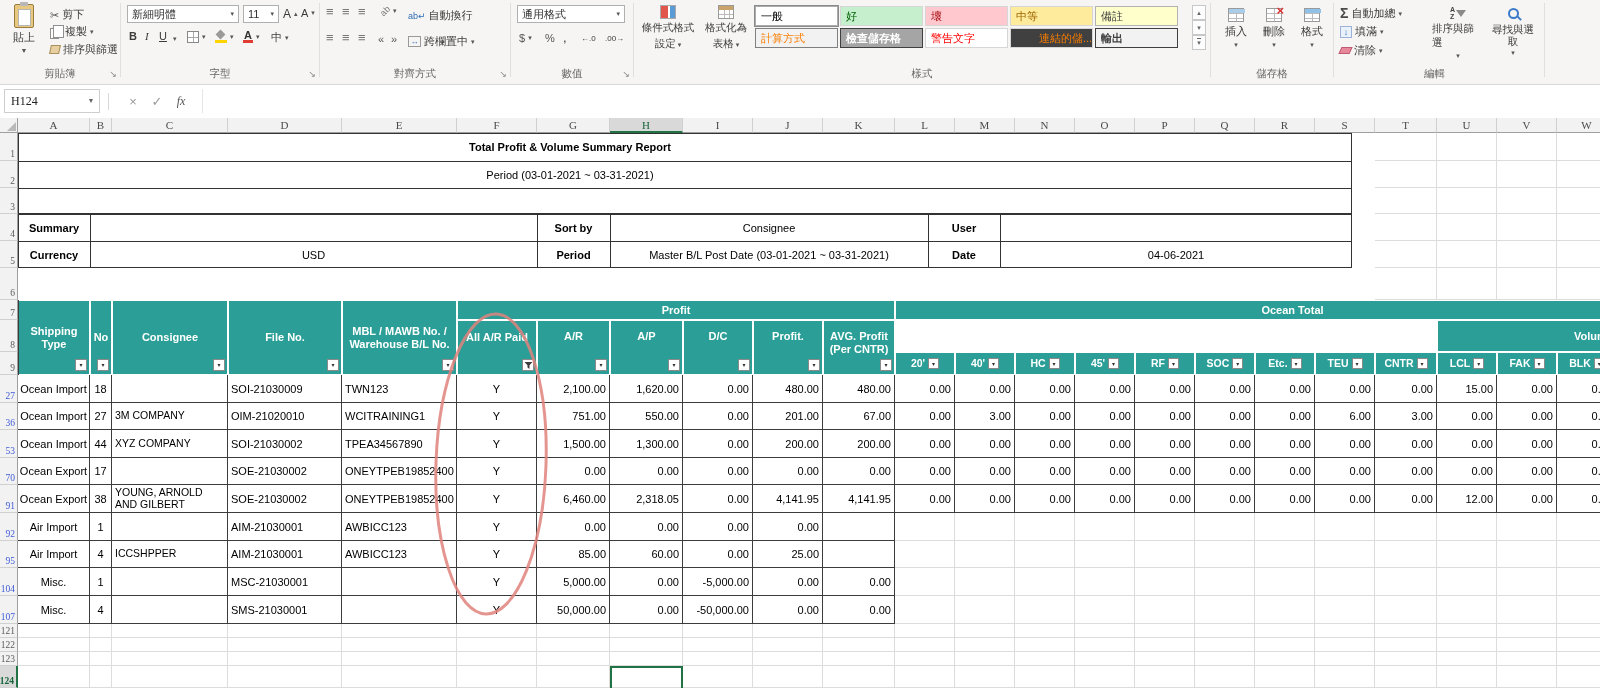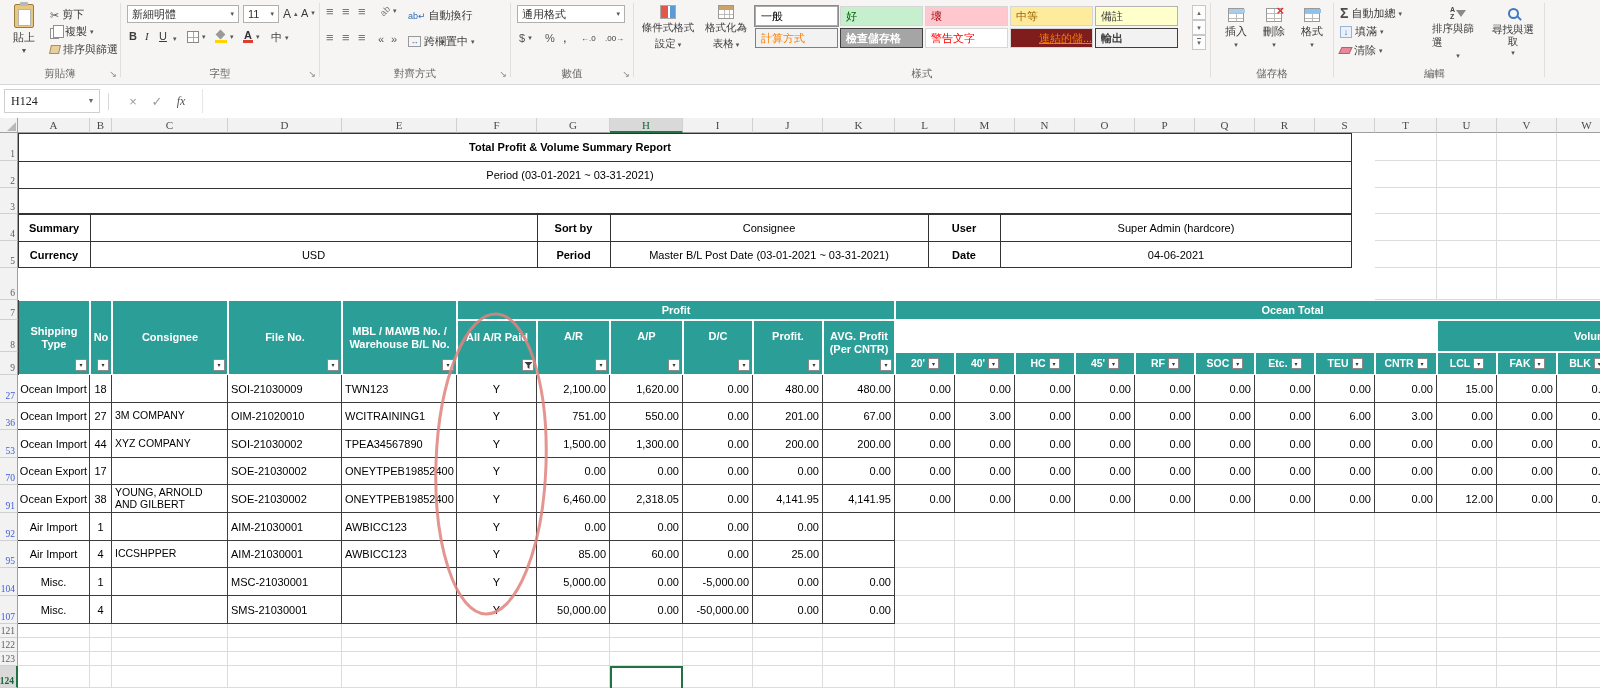--- a/index.html
+++ b/index.html
@@ -243,21 +243,21 @@
       </div>
     <div id="style-gallery">
         <div class="chip" style="background: rgb(255, 255, 255); color: rgb(0, 0, 0); border-color: rgb(171, 171, 171); box-shadow: rgb(138, 138, 138) 0px 0px 0px 1px;">一般</div>
         <div class="chip" style="background: rgb(198, 239, 206); color: rgb(0, 97, 0);">好</div>
         <div class="chip" style="background: rgb(255, 199, 206); color: rgb(156, 0, 6);">壞</div>
         <div class="chip" style="background: rgb(255, 235, 156); color: rgb(156, 101, 0);">中等</div>
         <div class="chip" style="background: rgb(255, 255, 204); color: rgb(59, 59, 59); border-color: rgb(178, 178, 178);">備註</div>
         <div class="chip" style="background: rgb(242, 242, 242); color: rgb(250, 125, 0); border-color: rgb(127, 127, 127);">計算方式</div>
         <div class="chip" style="background: rgb(165, 165, 165); color: rgb(255, 255, 255); border-color: rgb(63, 63, 63); font-weight: bold;">檢查儲存格</div>
         <div class="chip" style="background: rgb(255, 255, 255); color: rgb(255, 0, 0);">警告文字</div>
-        <div class="chip" style="background: #7f1d1d; color: rgb(250, 125, 0); text-decoration: underline; padding-left: 28px;">連結的儲...</div>
+        <div class="chip" style="background: #404040; color: rgb(250, 125, 0);  padding-left: 28px;">連結的儲...</div>
         <div class="chip" style="background: rgb(242, 242, 242); color: rgb(63, 63, 63); border-color: rgb(63, 63, 63); font-weight: bold;">輸出</div>
       </div>
     <div class="abs" style="left:558px;top:5px">
       <div class="gsb">▴</div>
       <div class="gsb">▾</div>
       <div class="gsb">
           <span style="border-top:1px solid #666">▾</span>
         </div>
     </div>
     <div class="glabel">樣式</div>
@@ -502,21 +502,20 @@
     <div class="vline" style="left: 537px; top: 214px; height: 54px;"></div>
     <div class="vline" style="left: 610px; top: 214px; height: 54px;"></div>
     <div class="vline" style="left: 928px; top: 214px; height: 54px;"></div>
     <div class="vline" style="left: 1000px; top: 214px; height: 54px;"></div>
     <div class="rtcell bold" style="left: 18px; top: 133px; width: 1104px; height: 28px;">Total Profit &amp; Volume Summary Report</div>
     <div class="rtcell" style="left: 18px; top: 161px; width: 1104px; height: 27px;">Period (03-01-2021 ~ 03-31-2021)</div>
     <div class="rtcell bold" style="left: 18px; top: 214px; width: 72px; height: 27px;">Summary</div>
     <div class="rtcell bold" style="left: 537px; top: 214px; width: 73px; height: 27px;">Sort by</div>
     <div class="rtcell" style="left: 610px; top: 214px; width: 318px; height: 27px;">Consignee</div>
     <div class="rtcell bold" style="left: 928px; top: 214px; width: 72px; height: 27px;">User</div>
-    <div class="rtcell" style="left: 1000px; top: 214px; width: 352px; height: 27px;">Super Admin (hardcore)</div>
     <div class="rtcell bold" style="left: 18px; top: 241px; width: 72px; height: 27px;">Currency</div>
     <div class="rtcell" style="left: 90px; top: 241px; width: 447px; height: 27px;">USD</div>
     <div class="rtcell bold" style="left: 537px; top: 241px; width: 73px; height: 27px;">Period</div>
     <div class="rtcell" style="left: 610px; top: 241px; width: 318px; height: 27px;">Master B/L Post Date (03-01-2021 ~ 03-31-2021)</div>
     <div class="rtcell bold" style="left: 928px; top: 241px; width: 72px; height: 27px;">Date</div>
     <div class="rtcell" style="left: 1000px; top: 241px; width: 352px; height: 27px;">04-06-2021</div>
     <div class="teal" style="left: 18px; top: 300px; width: 72px; height: 75px;">
       <span>Shipping Type</span>
       <div class="fbtn" style="position: absolute; right: 2px; bottom: 3px;">▾</div>
     </div>

